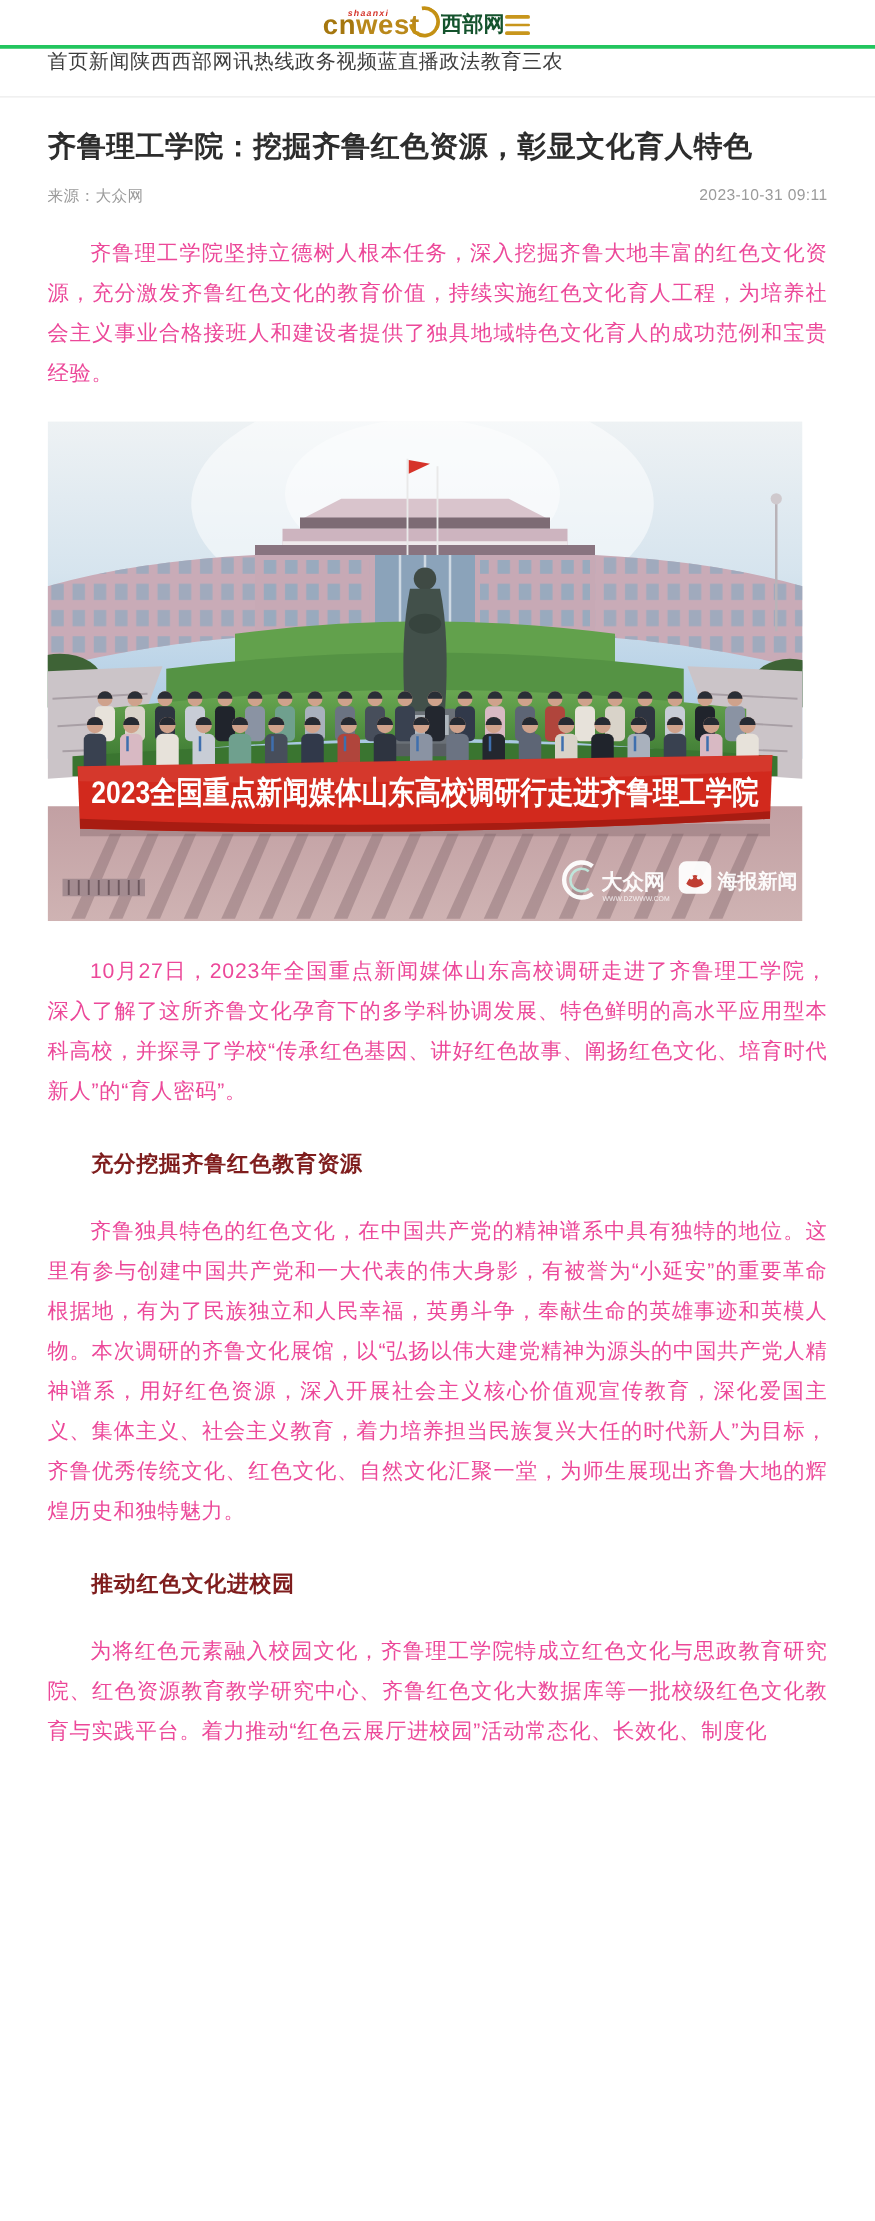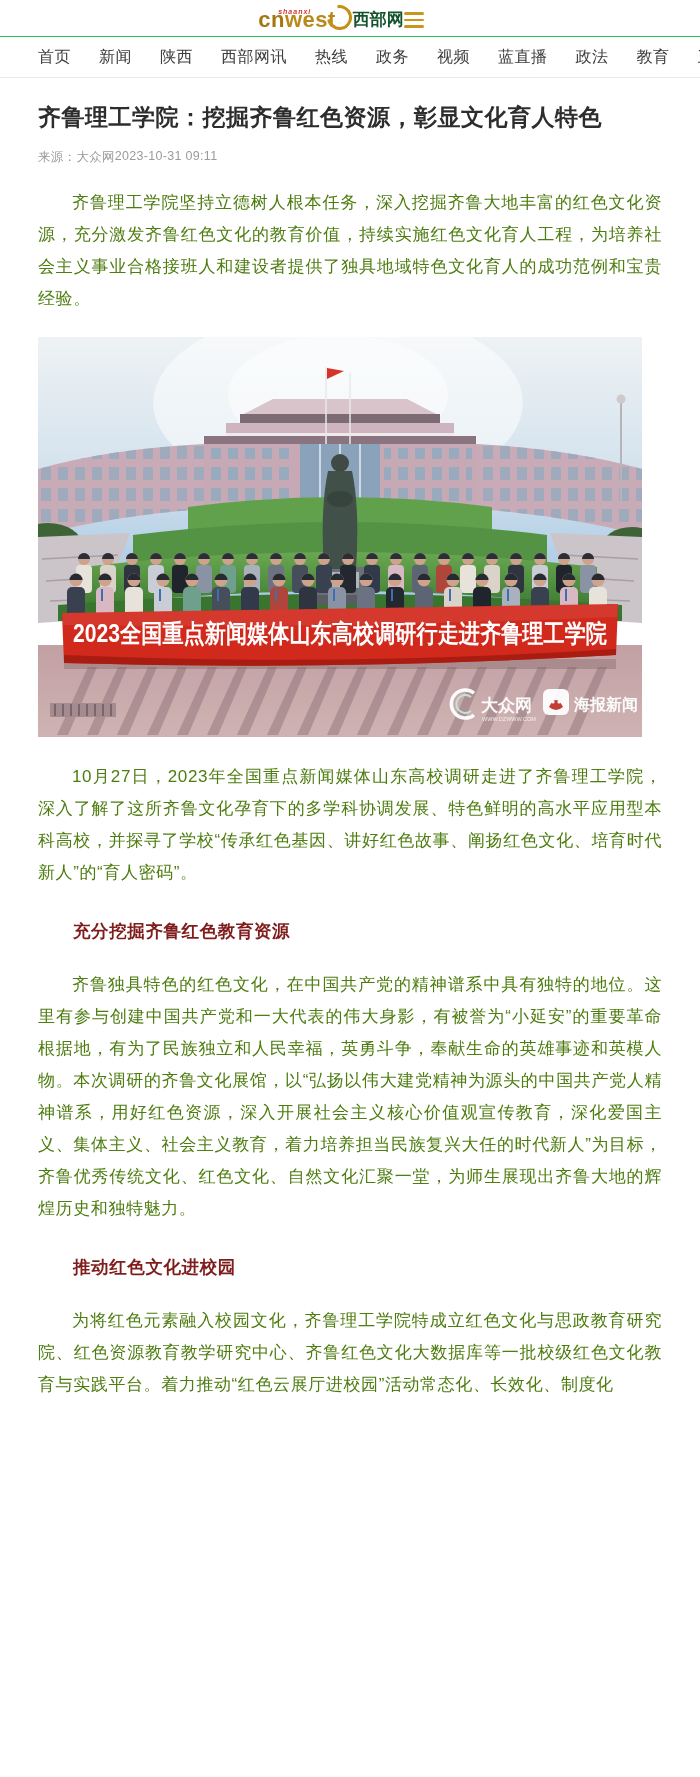--- a/index.html
+++ b/index.html
@@ -16,34 +16,34 @@
   .logo-en .ring { position:absolute; right:-6px; top:-3px; width:25px; height:25px;
     border:3px solid #c49114; border-radius:50%; border-left-color:transparent;
     transform:rotate(35deg); }
   .logo-shaanxi { position:absolute; top:-8px; left:20px; font-size:7px;
     color:#d5342b; letter-spacing:1px; font-style:italic; }
   .logo-cn { font-size:17px; font-weight:700; color:#14532d; padding-bottom:1px; }
   .menu-btn { width:20px; display:flex; flex-direction:column; gap:4px; cursor:pointer; }
   .menu-btn i { display:block; height:2.5px; background:#c8961c; border-radius:2px; }
 
   
-  .nav { height:42px; border-top:1px solid #22c55e; border-bottom:1px solid #ebebeb;
-    display:flex; align-items:center; gap:28px; padding-left:38px;
+  .nav { height:42px; border-top:3px solid #22c55e; border-bottom:1px solid #ebebeb;
+    display:flex; padding-left:38px;
     overflow:hidden; white-space:nowrap; }
   .nav-item { font-size:16px; color:#3c3c3c; letter-spacing:.5px; cursor:pointer; flex:0 0 auto; }
 
   
   .article { padding:0 38px; }
   h1 { margin-top:24px; font-size:23px; line-height:32px; font-weight:700;
     color:#2d2d2d; letter-spacing:.5px;font-family:Liberation Serif, serif; }
-  .meta { margin-top:15px; display:flex; 
+  .meta { margin-top:15px; display:flex; justify-content:space-between;
     font-size:12.5px; color:#9b9b9b; letter-spacing:.3px; }
 
   .article-body { margin-top:6px; }
-  .article-body p { font-size:17px; line-height:32px; color:#4d7c0f;
+  .article-body p { font-size:17px; line-height:32px; color:#ec4899;
     text-align:justify; text-indent:2em; letter-spacing:.6px; margin:21px 0; }
   .article-body h3 { font-size:17.5px; line-height:24px; color:#7f1d1d; font-weight:700;
     text-indent:2em; letter-spacing:.6px; margin:30px 0 26px; }
 
   figure.photo { width:672px; height:400px; margin:22px auto 24px; overflow:hidden; }
   figure.photo svg { display:block; width:604px; height:400px; }
 </style>
 </head>
 <body>
 

